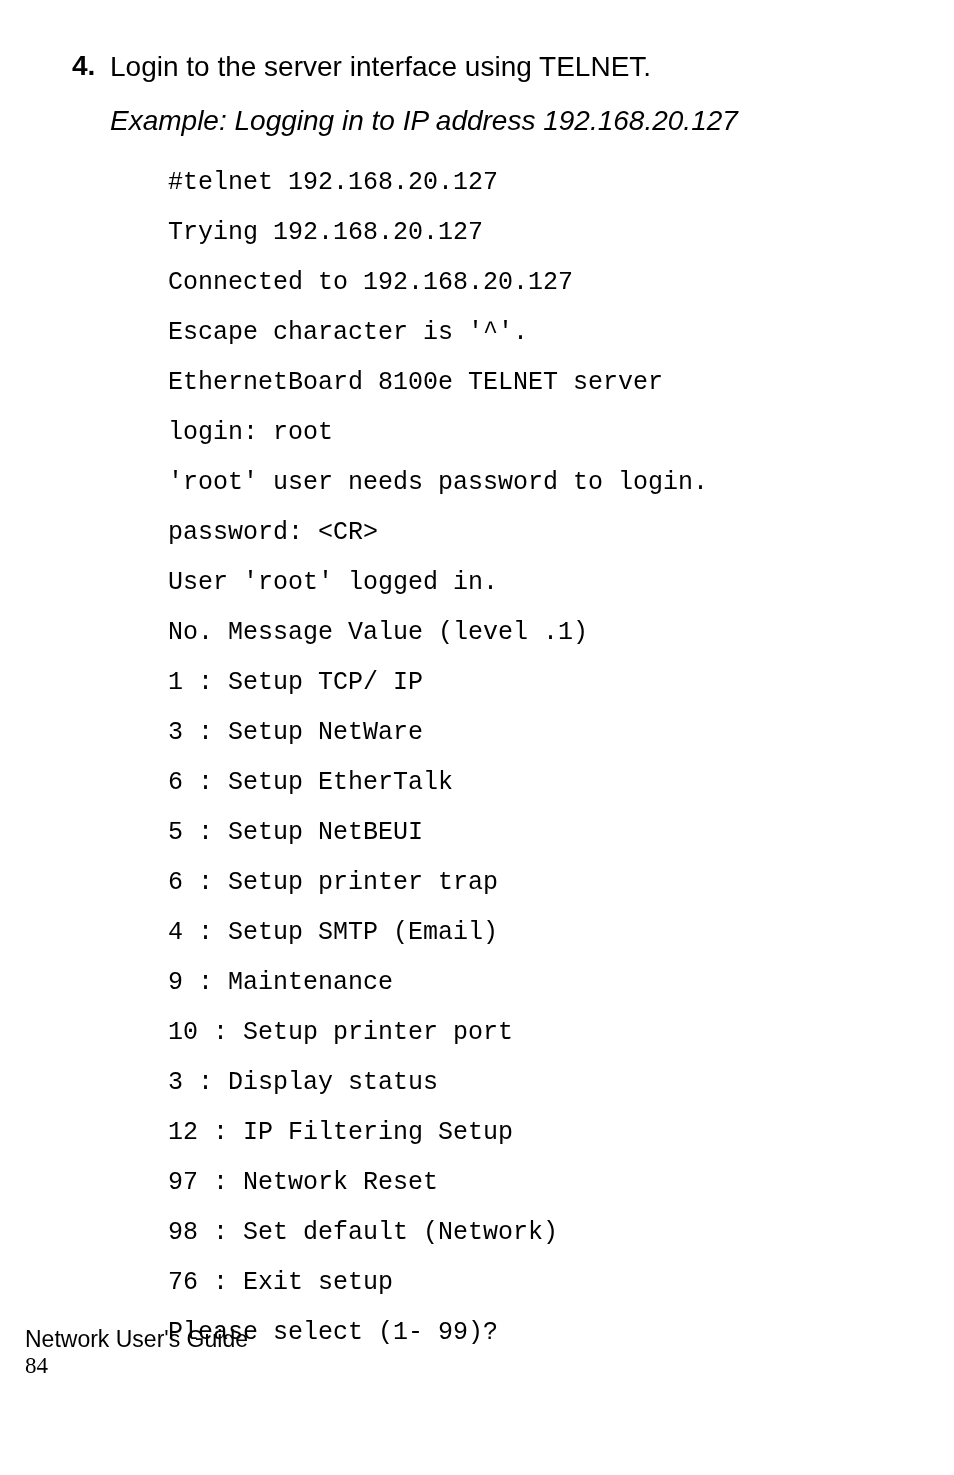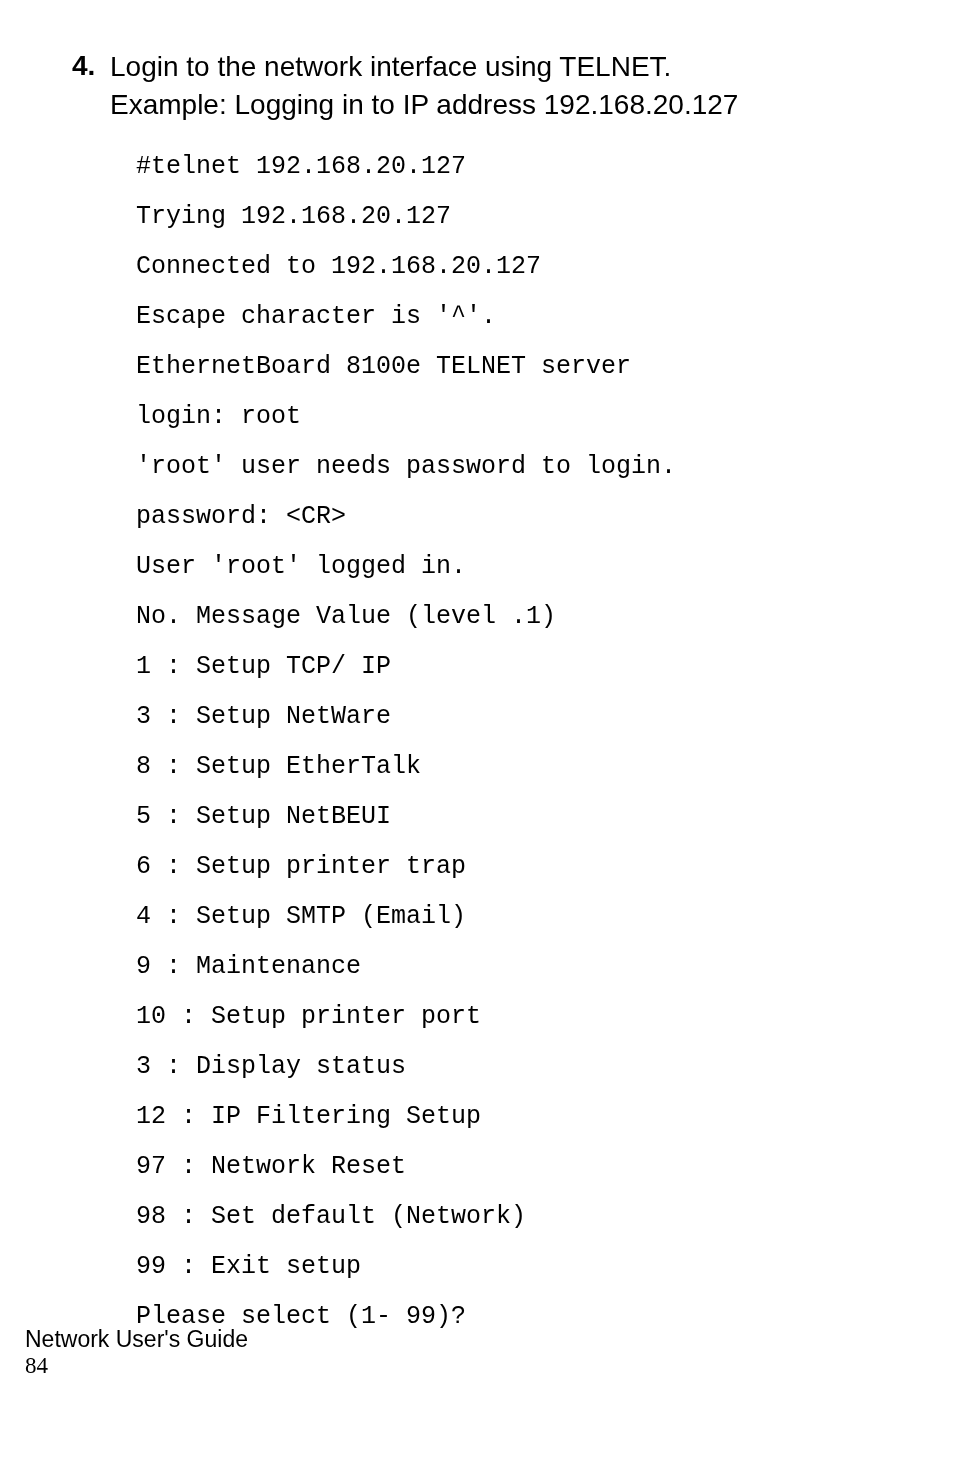--- a/index.html
+++ b/index.html
@@ -26,26 +26,27 @@
     font-size: 28px;
     line-height: 1.3;
     min-width: 38px;
   }
   .step-body {
     font-size: 28px;
     line-height: 1.35;
   }
   .step-text { display: block; }
   .step-italic {
+    font-style: italic;
     display: block;
-    margin-top: 0;
+    margin-top: 16px;
     text-align: right;
   }
   .code-block {
-    margin-left: 64px;
+    margin-left: 96px;
     margin-top: 18px;
     font-family: "Courier New", Courier, monospace;
     font-size: 25px;
     line-height: 2.0;
   }
   .code-line {
     white-space: pre;
   }
   .footer {
     position: absolute;
@@ -66,49 +67,49 @@
   }
 </style>
 </head>
 <body>
 
 <div class="page">
 
   <div class="step">
     <div class="step-num">4.</div>
     <div class="step-body">
-      <span class="step-text">Login to the network interface using TELNET.</span>
+      <span class="step-text">Login to the server interface using TELNET.</span>
       <span class="step-italic">Example: Logging in to IP address 192.168.20.127</span>
     </div>
   </div>
 
   <div class="code-block">
     <div class="code-line">#telnet 192.168.20.127</div>
     <div class="code-line">Trying 192.168.20.127</div>
     <div class="code-line">Connected to 192.168.20.127</div>
     <div class="code-line">Escape character is '^'.</div>
     <div class="code-line">EthernetBoard 8100e TELNET server</div>
     <div class="code-line">login: root</div>
     <div class="code-line">'root' user needs password to login.</div>
     <div class="code-line">password: &lt;CR&gt;</div>
     <div class="code-line">User 'root' logged in.</div>
     <div class="code-line">No. Message Value (level .1)</div>
     <div class="code-line">1 : Setup TCP/ IP</div>
     <div class="code-line">3 : Setup NetWare</div>
-    <div class="code-line">8 : Setup EtherTalk</div>
+    <div class="code-line">6 : Setup EtherTalk</div>
     <div class="code-line">5 : Setup NetBEUI</div>
     <div class="code-line">6 : Setup printer trap</div>
     <div class="code-line">4 : Setup SMTP (Email)</div>
     <div class="code-line">9 : Maintenance</div>
     <div class="code-line">10 : Setup printer port</div>
     <div class="code-line">3 : Display status</div>
     <div class="code-line">12 : IP Filtering Setup</div>
     <div class="code-line">97 : Network Reset</div>
     <div class="code-line">98 : Set default (Network)</div>
-    <div class="code-line">99 : Exit setup</div>
+    <div class="code-line">76 : Exit setup</div>
     <div class="code-line">Please select (1- 99)?</div>
   </div>
 
   <div class="footer">
     <span class="guide">Network User's Guide</span>
     <span class="pagenum">84</span>
   </div>
 
 </div>
 

